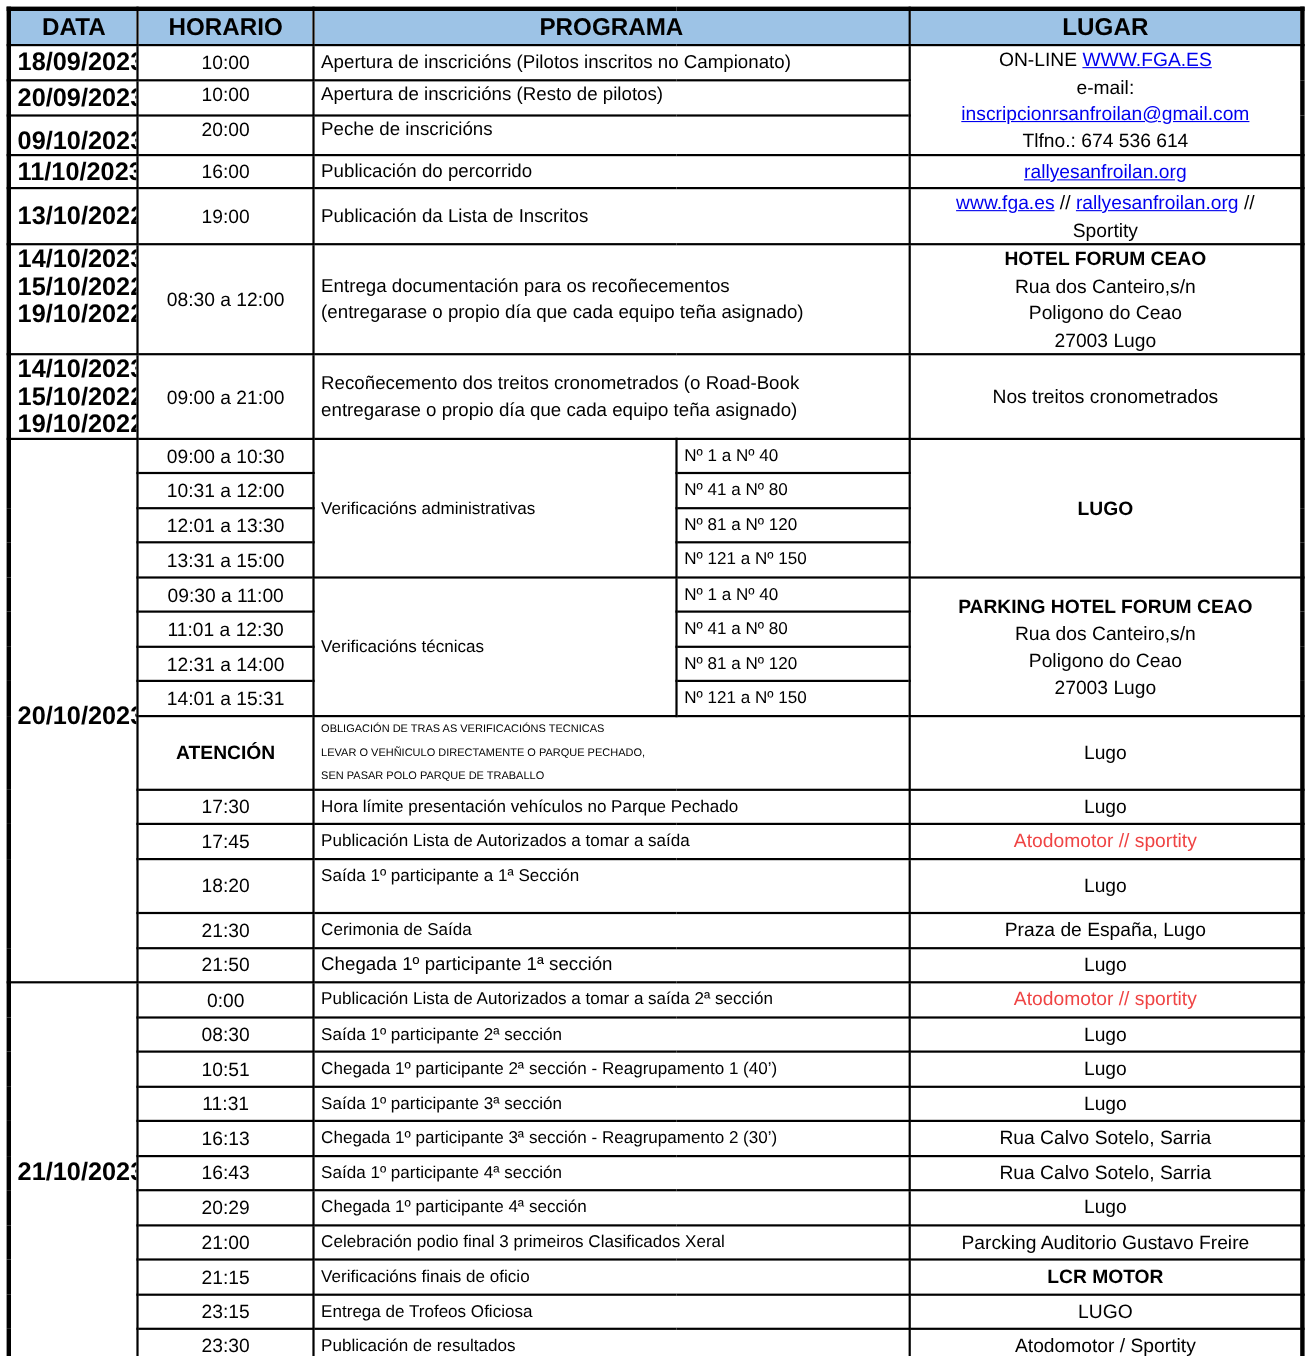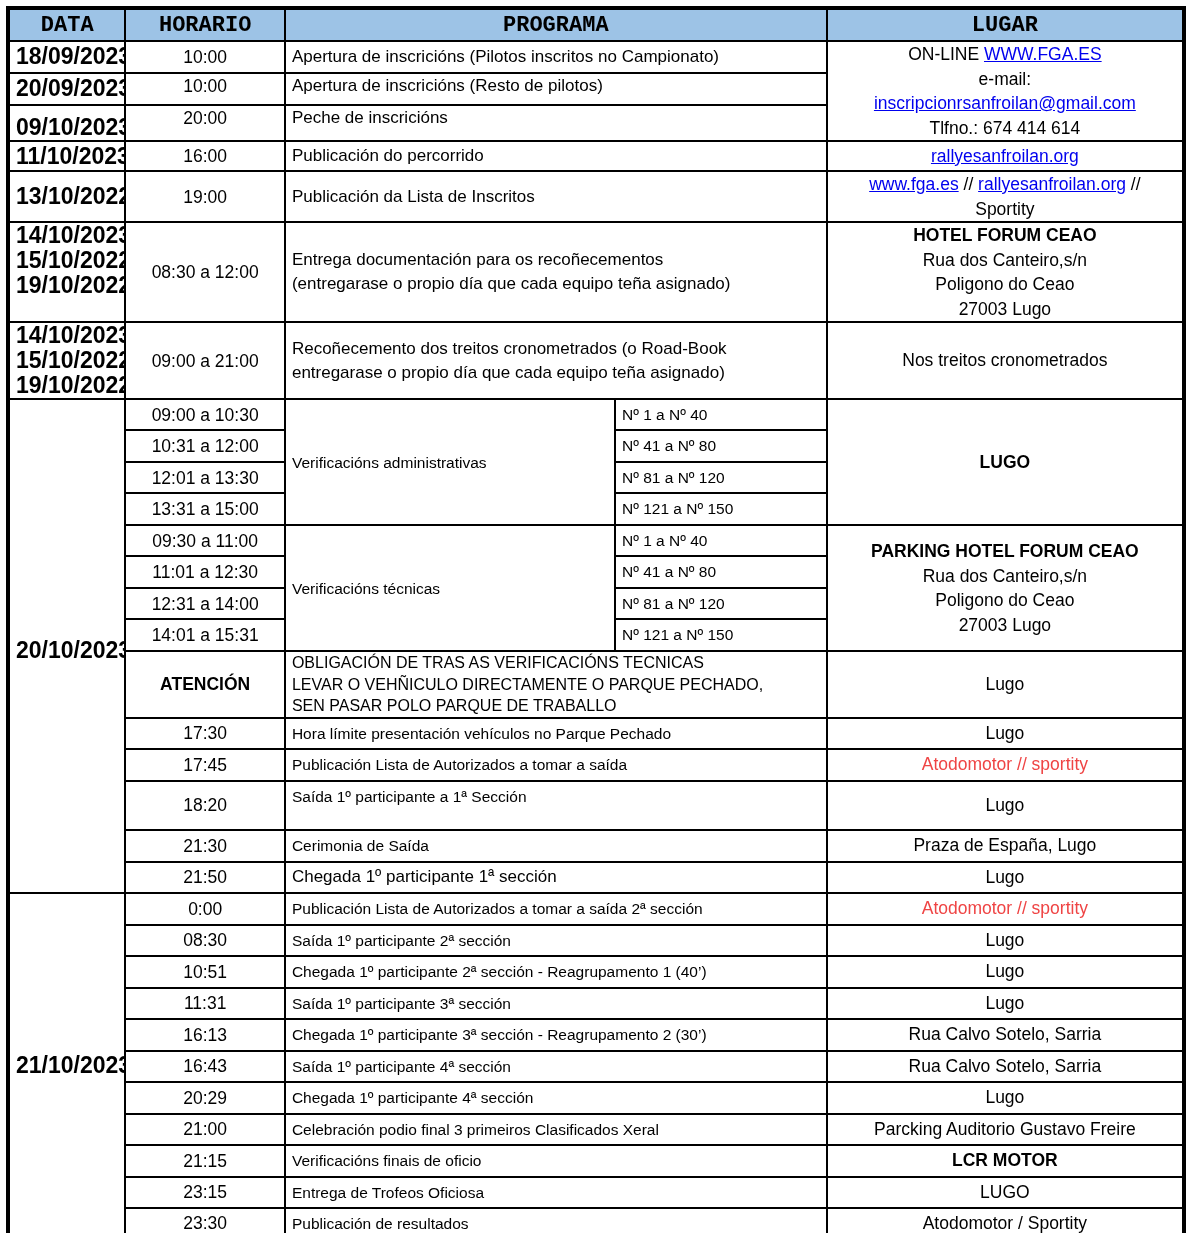--- a/index.html
+++ b/index.html
@@ -1,27 +1,27 @@
 <!DOCTYPE html>
 <html><head>
 <meta charset="utf-8">
 <style>
   html,body{margin:0;padding:0;background:#ffffff;}
   body{width:1191px;height:1233px;position:relative;overflow:hidden;font-family:"Liberation Sans",sans-serif;color:#000;}
   #sheet{position:absolute;left:6px;top:6px;width:1180px;height:1221px;}
   table.sched{border-collapse:collapse;width:1180px;table-layout:fixed;border:4px solid #000;}
   table.sched td, table.sched th{border:2px solid #000;padding:0 6px;vertical-align:middle;overflow:hidden;}
-  table.sched th{background:#9dc3e6;font-weight:bold;font-size:22px;height:30px;text-align:center;padding:0;font-family:Liberation Mono, monospace;}
+  table.sched th{background:#9dc3e6;font-weight:bold;font-size:22px;height:30px;text-align:center;padding:0;}
   td.date{font-weight:bold;font-size:23px;text-align:center;line-height:25px;padding:0 2px;}
   td.time{font-size:17.5px;text-align:center;line-height:24px;}
   td.time.bold{font-weight:bold;margin-top:14px;}
   td.prog{font-size:17px;text-align:left;line-height:24px;padding-left:11px;}
   td.prog.small{font-size:15.5px;line-height:21px;vertical-align:top;padding-top:4px;}
   td.prog.smallmid{font-size:15.5px;line-height:21px;}
-  td.prog.caps{font-size:16px;line-height:21.5px;}
+  td.prog.caps{font-size:10px;line-height:21.5px;}
   td.num{font-size:15.5px;text-align:left;padding-left:11px;}
   td.place{font-size:17.5px;text-align:center;line-height:24.5px;}
   td.place .b{font-weight:bold;}
   a.lnk{color:#0000ee;text-decoration:underline;}
   span.blue{color:#ef4444;}
 </style>
 </head>
 <body>
 
 <div id="sheet">
@@ -44,21 +44,21 @@
   <tbody>
 
     <tr style="height:31px">
       <td class="date">18/09/2023</td>
       <td class="time">10:00</td>
       <td class="prog" colspan="2">Apertura de inscricións (Pilotos inscritos no Campionato)</td>
       <td class="place" rowspan="3">
         <div><span>ON-LINE</span> <a class="lnk">WWW.FGA.ES</a></div>
         <div>e-mail:</div>
         <div><a class="lnk">inscripcionrsanfroilan@gmail.com</a></div>
-        <div>Tlfno.: 674 414 614</div>
+        <div>Tlfno.: 674 536 614</div>
       </td>
     </tr>
     <tr style="height:32px">
       <td class="date">20/09/2023</td>
       <td class="time" style="vertical-align:top">10:00</td>
       <td class="prog" colspan="2" style="vertical-align:top">Apertura de inscricións (Resto de pilotos)</td>
     </tr>
     <tr style="height:35px">
       <td class="date" style="vertical-align:bottom">09/10/2023</td>
       <td class="time" style="vertical-align:top">20:00</td>

